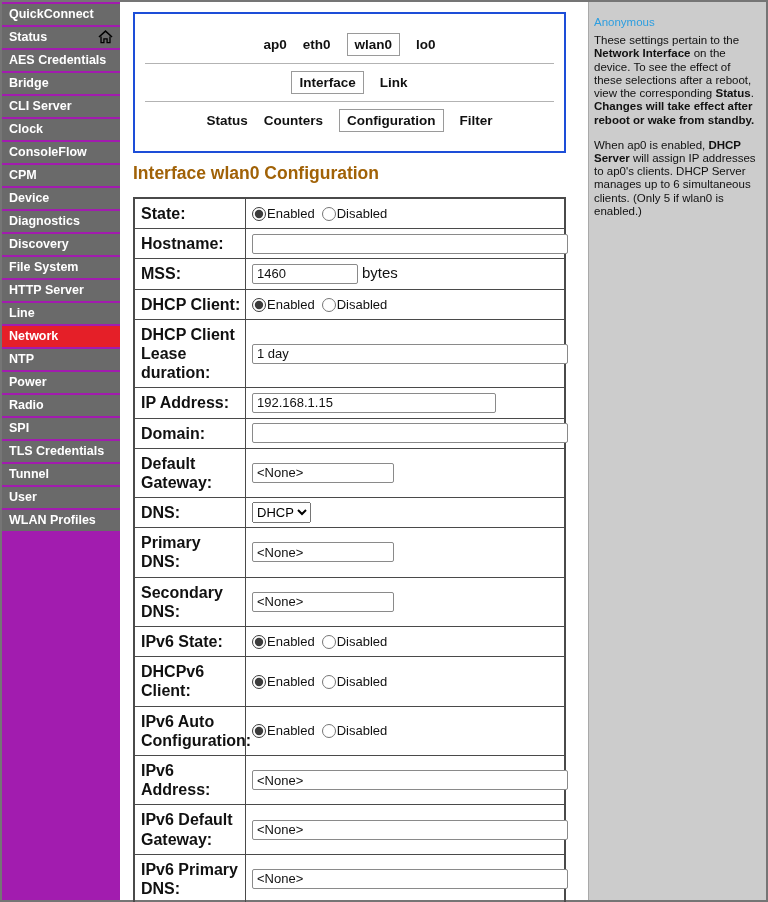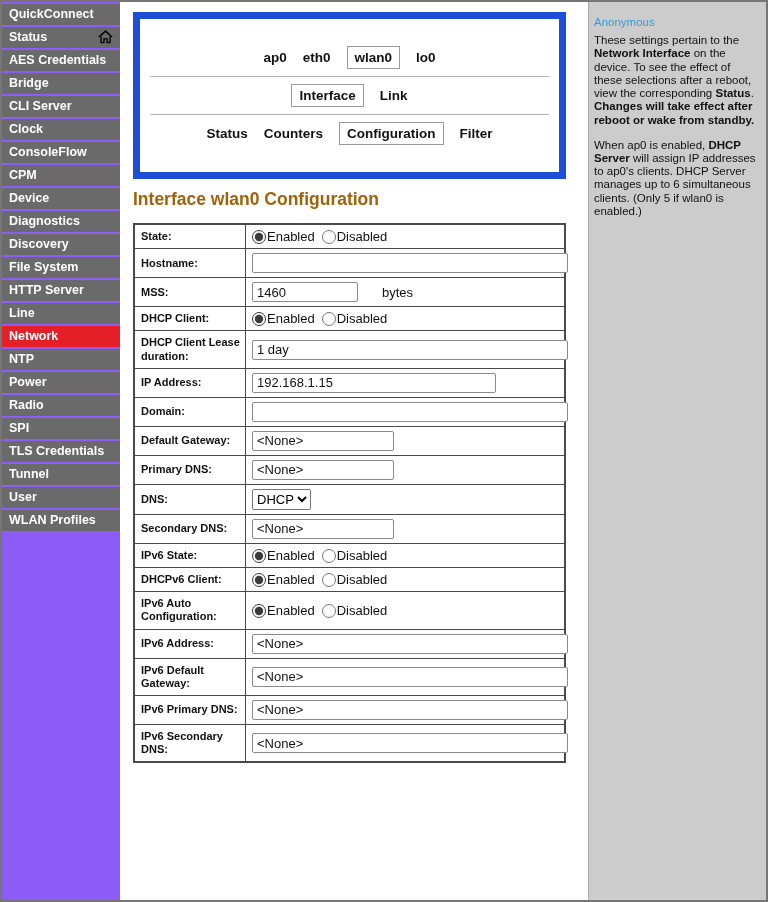--- a/index.html
+++ b/index.html
@@ -6,48 +6,48 @@
   .page{width:768px;height:902px;box-sizing:border-box;border:2px solid #757575;
         background:#fff;display:flex;flex-direction:column;
         font-family:"Liberation Sans",sans-serif;}
   
   .header{flex:0 0 76px;display:flex;align-items:center;padding-left:16px;background:#fff;}
   .logo{width:52px;height:52px;margin-top:2px;}
   .brand{font-size:22px;font-weight:bold;color:#161616;letter-spacing:1px;margin-left:15px;}
   .brand sup{font-size:8px;vertical-align:14px;letter-spacing:0;}
   
   .main{flex:1;display:flex;min-height:0;}
-  .sidebar{flex:0 0 118px;background:#8b5cf6;padding-top:2px;}
+  .sidebar{flex:0 0 118px;background:#a21caf;padding-top:2px;}
   .side-item{background:#6a6a6a;color:#fff;font-weight:bold;font-size:12.5px;
              padding:3px 4px 4px 7px;margin-bottom:2px;line-height:14px;height:14px;
              cursor:pointer;display:flex;align-items:center;}
   .side-item.active{background:#e51f28;}
   .side-item .grow{flex:1;}
   .home-ico{margin-right:3px;display:flex;align-items:center;}
   
   .content{flex:1;background:#fff;padding:10px 16px 0 13px;}
-  .tabbox{border:7px solid #1d4ed8;width:433px;box-sizing:border-box;padding:20px 0;}
+  .tabbox{border:2px solid #1d4ed8;width:433px;box-sizing:border-box;padding:12px 0;}
   .tabrow{display:flex;justify-content:center;align-items:center;gap:16px;padding:7px 0;}
   .tab{font-weight:bold;font-size:13.5px;color:#111;padding:4px 0;cursor:pointer;}
   .tab.selected{border:1px solid #9a9a9a;padding:3px 7px;background:#fff;}
   .tabbox hr{border:none;border-top:1px solid #b3b3b3;margin:0 10px;}
   h1{font-size:17.5px;color:#a16207;margin:10px 0 13px 0;font-weight:bold;}
   
   table.cfg{width:433px;border-collapse:collapse;border:2px solid #4a4a4a;table-layout:fixed;}
   table.cfg td{border:1px solid #4a4a4a;vertical-align:middle;}
-  td.lbl{width:100px;font-weight:bold;font-size:11px;line-height:1.2;
+  td.lbl{width:100px;font-weight:bold;font-size:16px;line-height:1.2;
          padding:5px 4px 5px 6px;color:#111;margin-top:20px;}
   td.ctl{padding:4px 6px;font-size:13px;color:#111;}
   input[type=text]{height:20px;box-sizing:border-box;border:1px solid #8a8a8a;border-radius:2px;
          padding:1px 4px;font-family:"Liberation Sans",sans-serif;font-size:13px;color:#111;background:#fff;}
   .w-wide{width:316px;} .w-ip{width:244px;} .w-sm{width:106px;} .w-xs{width:142px;}
   .radio-lab{font-size:13px;margin-right:7px;white-space:nowrap;}
   input[type=radio]{width:14px;height:14px;margin:0 1px 0 0;vertical-align:-3px;accent-color:#3b3b3b;}
   select{font-family:"Liberation Sans",sans-serif;font-size:13px;height:21px;}
-  .suffix{font-size:13px;margin-left:24px;}
+  .suffix{font-size:15px;margin-left:4px;}
   .submit-row{width:433px;text-align:center;margin-top:6px;}
   .submit-row button{font-family:"Liberation Sans",sans-serif;font-size:13px;color:#111;
          background:#f0f0f0;border:1px solid #8a8a8a;border-radius:3px;padding:2px 11px;height:21px;cursor:pointer;}
   
   .helppanel{flex:0 0 167px;background:#ccc;border-left:1px solid #a9a9a9;
          padding:14px 5px 0 5px;font-size:11.5px;line-height:1.15;color:#111;}
   .helppanel a{color:#2d9ee0;text-decoration:none;cursor:pointer;}
   .helppanel p{margin:5px 0 12px 0;}
 </style>
 </head>
@@ -193,26 +193,26 @@
         </tr>
         <tr>
           <td class="lbl">Domain:</td>
           <td class="ctl"><input type="text" class="w-wide" value="" style=""></td>
         </tr>
         <tr>
           <td class="lbl">Default Gateway:</td>
           <td class="ctl"><input type="text" class="w-xs" value="&lt;None&gt;" style=""></td>
         </tr>
         <tr>
+          <td class="lbl">DNS:</td>
+          <td class="ctl"><select><option selected="">DHCP</option></select></td>
+        </tr>
+        <tr>
           <td class="lbl">Primary DNS:</td>
           <td class="ctl"><input type="text" class="w-xs" value="&lt;None&gt;" style=""></td>
-        </tr>
-        <tr>
-          <td class="lbl">DNS:</td>
-          <td class="ctl"><select><option selected="">DHCP</option></select></td>
         </tr>
         <tr>
           <td class="lbl">Secondary DNS:</td>
           <td class="ctl"><input type="text" class="w-xs" value="&lt;None&gt;" style=""></td>
         </tr>
         <tr>
           <td class="lbl">IPv6 State:</td>
           <td class="ctl">
             <label class="radio-lab"><input type="radio" name="v6state" checked="" style=""><span>Enabled</span></label><label class="radio-lab"><input type="radio" name="v6state" style=""><span>Disabled</span></label>
           </td>

